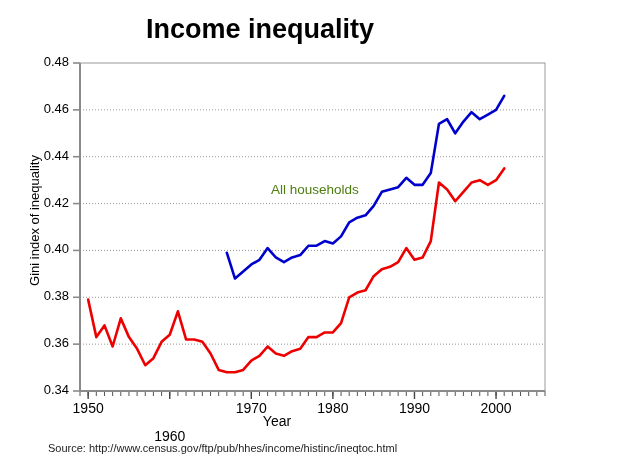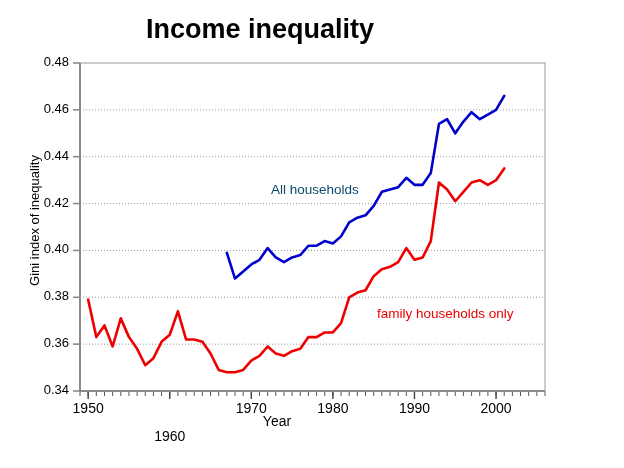--- a/index.html
+++ b/index.html
@@ -77,21 +77,21 @@
     color: #000000;
   }
   .series-label {
     position: absolute;
     font-size: 13.5px;
     white-space: nowrap;
   }
   #label-all-households {
     left: 271px;
     top: 182px;
-    color: #0c4a6e;
+    color: #4d7c0f;
   }
   #label-family-households {
     left: 377px;
     top: 306px;
     color: #ee0000;
   }
 </style>
 </head>
 <body>
 
@@ -213,16 +213,16 @@
       <div class="xtick-label" style="left: 58.1579px; top: 400px;">1950</div>
       <div class="xtick-label" style="left: 139.737px; top: 400px; margin-top: 28px;">1960</div>
       <div class="xtick-label" style="left: 221.316px; top: 400px;">1970</div>
       <div class="xtick-label" style="left: 302.895px; top: 400px;">1980</div>
       <div class="xtick-label" style="left: 384.474px; top: 400px;">1990</div>
       <div class="xtick-label" style="left: 466.053px; top: 400px;">2000</div>
     </div>
 
   <div class="series-label" id="label-all-households">All households</div>
 
-  <div class="series-label" id="label-family-households">family households only</div>
-
+
+  <div id="source-note">Source: http://www.census.gov/ftp/pub/hhes/income/histinc/ineqtoc.html</div>
 
 </div>
 
 </body></html>

